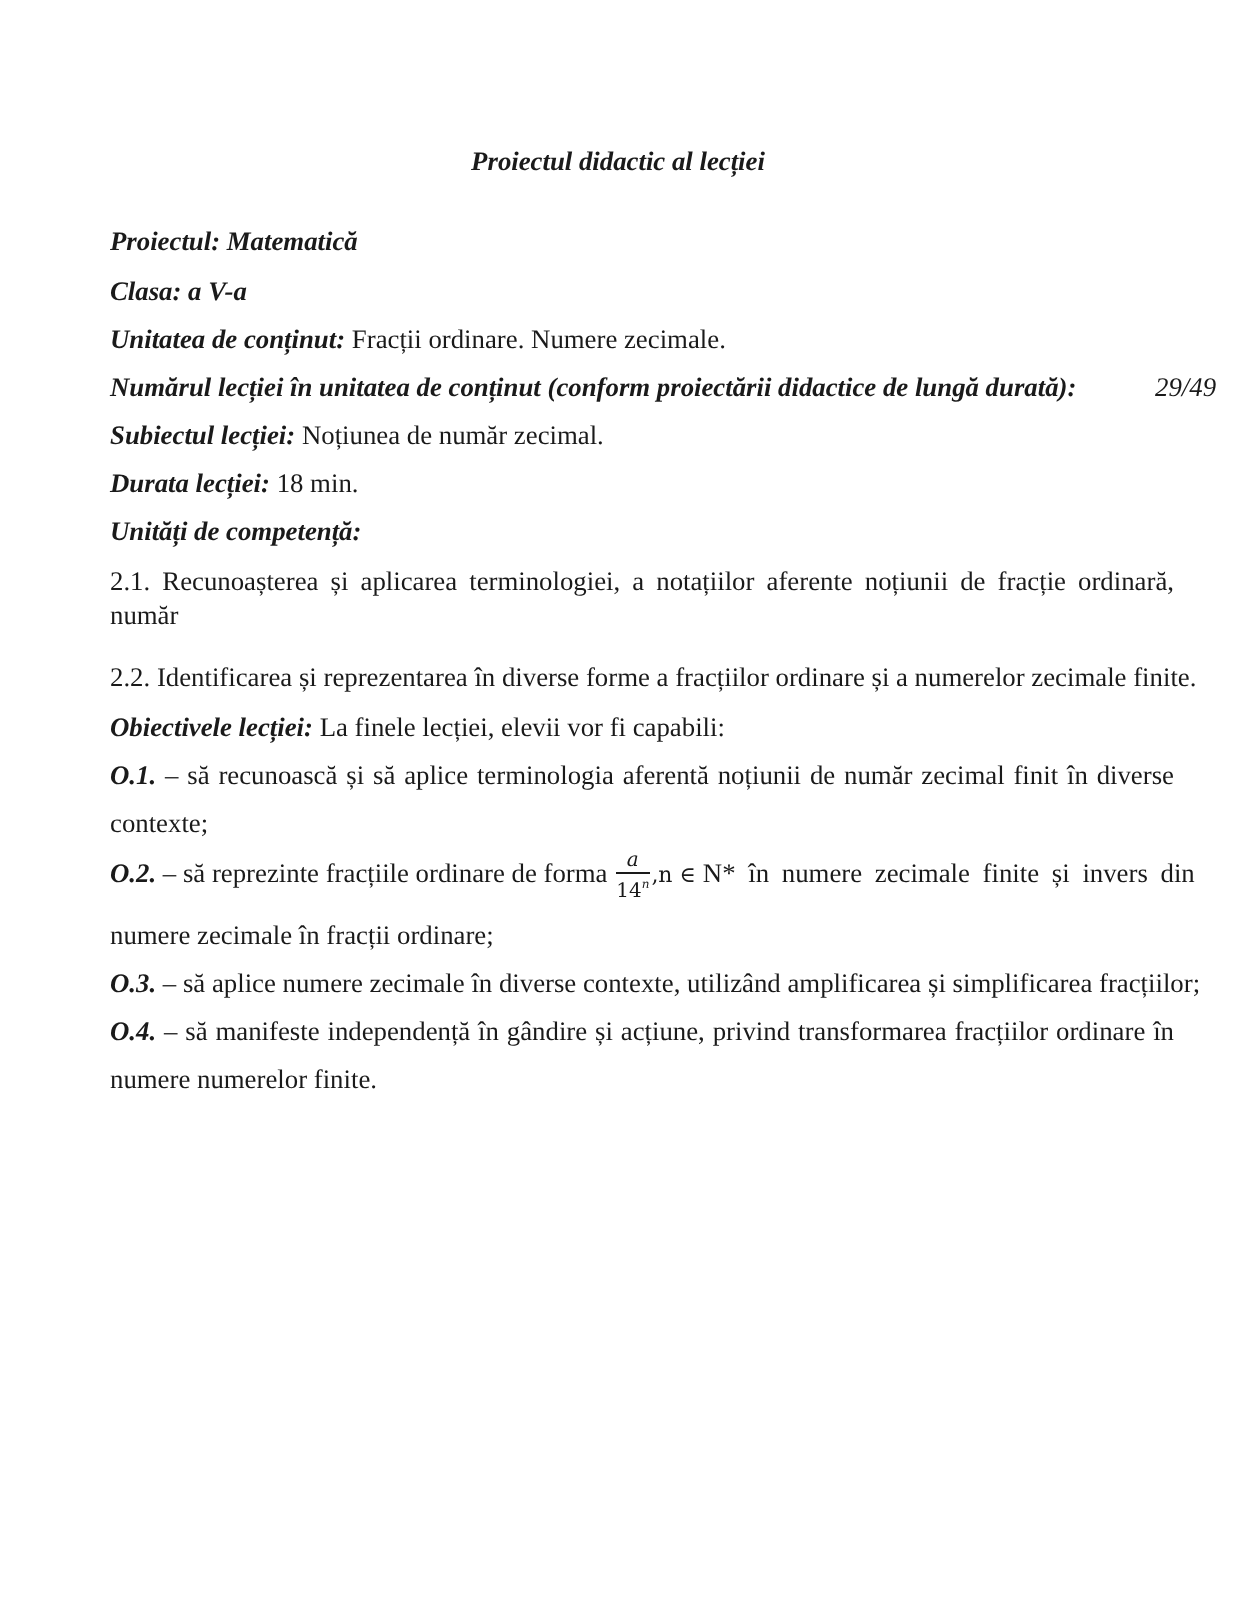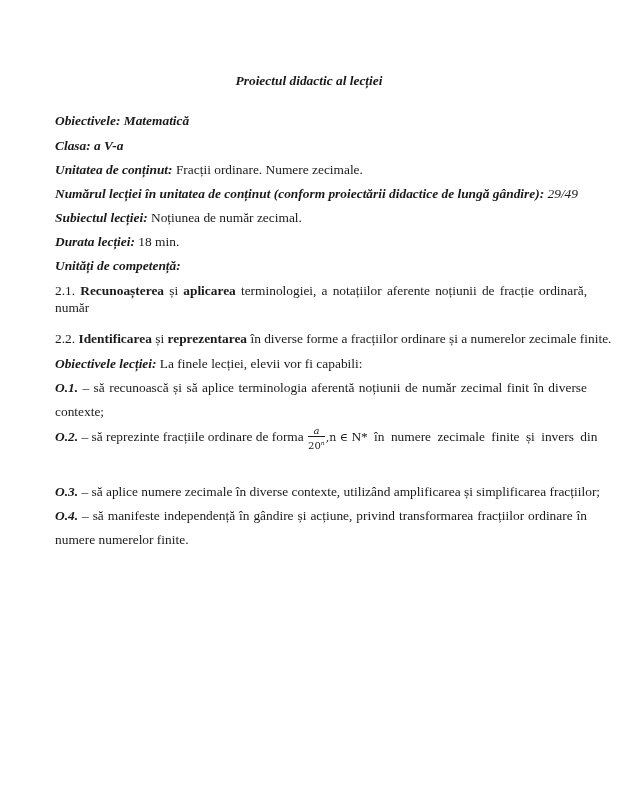--- a/index.html
+++ b/index.html
@@ -4,45 +4,45 @@
 <style>
   html, body { margin: 0; padding: 0; background: #ffffff; }
   body {
     width: 618px; height: 800px; overflow: hidden; position: relative;
     font-family: "Liberation Serif", serif; color: #1a1a1a; font-size: 13.4px;
   }
   .page { position: absolute; left: 0; top: 0; width: 618px; height: 800px; background: #fff; padding-left: 24px; }
   .line { position: absolute; left: 55px; right: 55px; white-space: nowrap; line-height: 17px; }
   .just { text-align: justify; text-align-last: justify; white-space: normal; }
   .bi { font-weight: bold; font-style: italic; }
-  .b { font-weight: bold; }
-  .i { font-style: italic; }
+  .b { font-weight: normal; }
+  .i { font-style: italic; margin-left: 36px; }
   .title { position: absolute; left: 0; width: 618px; top: 73px; text-align: center; font-weight: bold; font-style: italic; font-size: 13.4px; }
   .frac { display: inline-block; vertical-align: middle; text-align: center; font-family: "DejaVu Serif", serif; font-size: 10px; line-height: 11px; margin: 0 1px; }
   .frac .num { display: block; font-style: italic; border-bottom: 1px solid #1a1a1a; padding: 0 2px; }
   .frac .den { display: block; }
   .frac sup { font-size: 6px; font-style: italic; }
   .math { font-family: "DejaVu Serif", serif; font-size: 11px; }
 </style>
 </head>
 <body>
 
 <div class="page">
 
   <div class="title">Proiectul didactic al lecției</div>
 
-  <div class="line bi" style="top:112px">Obiectivele: Matematică</div>
+  <div class="line bi" style="top:112px">Proiectul: Matematică</div>
   <div class="line bi" style="top:137px">Clasa: a V-a</div>
 
   <div class="line" style="top:161px">
     <span class="bi">Unitatea de conținut:</span><span> Fracții ordinare. Numere zecimale.</span>
   </div>
 
   <div class="line" style="top:185px">
-    <span class="bi">Numărul lecției în unitatea de conținut (conform proiectării didactice de lungă gândire):</span><span class="i"> 29/49</span>
+    <span class="bi">Numărul lecției în unitatea de conținut (conform proiectării didactice de lungă durată):</span><span class="i"> 29/49</span>
   </div>
 
   <div class="line" style="top:209px">
     <span class="bi">Subiectul lecției:</span><span> Noțiunea de număr zecimal.</span>
   </div>
 
   <div class="line" style="top:233px">
     <span class="bi">Durata lecției:</span><span> 18 min.</span>
   </div>
 
@@ -61,22 +61,23 @@
   <div class="line" style="top:355px">
     <span class="bi">Obiectivele lecției:</span><span>  La finele lecției, elevii vor fi capabili:</span>
   </div>
 
   <div class="line just" style="top:379px">
     <span class="bi">O.1.</span><span> – să recunoască și să aplice terminologia aferentă noțiunii de număr zecimal finit în diverse</span>
   </div>
   <div class="line" style="top:403px">contexte;</div>
 
   <div class="line" style="top:422px; line-height:30px">
-    <span class="bi">O.2.</span><span> – să reprezinte fracțiile ordinare de forma </span><span class="frac"><span class="num">a</span><span class="den"><span>20</span><sup>n</sup></span></span><span class="math">,n ∈ </span><span style="word-spacing:3px"> N* în numere zecimale finite și invers din</span>
+    <span class="bi">O.2.</span><span> – să reprezinte fracțiile ordinare de forma </span><span class="frac"><span class="num">a</span><span class="den"><span>14</span><sup>n</sup></span></span><span class="math">,n ∈ </span><span style="word-spacing:3px"> N* în numere zecimale finite și invers din</span>
   </div>
+  <div class="line" style="top:459px">numere zecimale în fracții ordinare;</div>
 
   <div class="line" style="top:483px">
     <span class="bi">O.3.</span><span> – să aplice numere zecimale în diverse contexte, utilizând amplificarea și simplificarea fracțiilor;</span>
   </div>
 
   <div class="line just" style="top:507px">
     <span class="bi">O.4.</span><span> –  să manifeste independență în gândire și acțiune, privind transformarea fracțiilor ordinare în</span>
   </div>
   <div class="line" style="top:531px">numere numerelor finite.</div>
 

